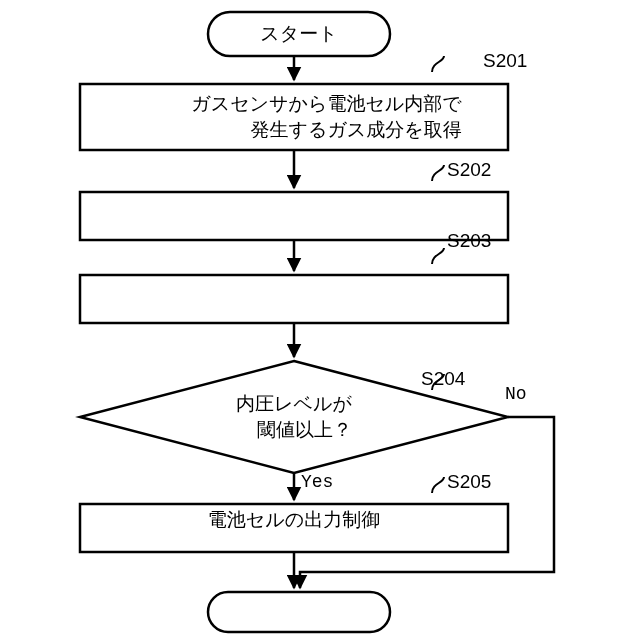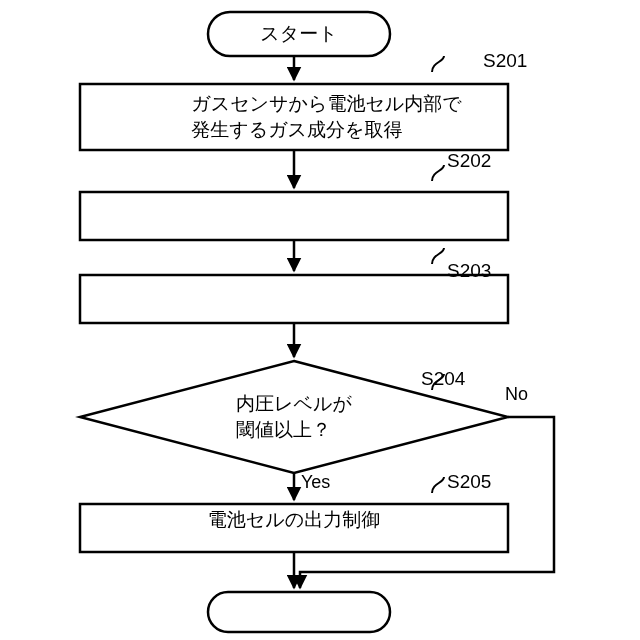--- a/index.html
+++ b/index.html
@@ -24,35 +24,35 @@
     left: 0;
     top: 0;
     width: 640px;
     height: 640px;
   }
   .node-label {
     position: absolute;
     display: flex;
     align-items: center;
     justify-content: center;
-    text-align: left;
+    text-align: right;
     line-height: 1.35;
     font-size: 19px;
     white-space: pre-line;
     pointer-events: none;
   }
   .step-tag {
     position: absolute;
     font-size: 19px;
     font-family: "Liberation Sans", sans-serif;
   }
   .edge-tag {
     position: absolute;
     font-size: 18px;
-    font-family: Liberation Sans, sans-serif;
+    font-family: Liberation Mono, monospace;
   }
 </style>
 </head>
 <body>
 
 <div id="flow-root">
 
   <svg id="flow-svg" viewBox="0 0 640 640">
     <defs>
       <marker id="arrow" viewBox="0 0 10 10" refX="9" refY="5" markerWidth="6" markerHeight="6" orient="auto-start-reverse">
@@ -97,21 +97,21 @@
 
 
 
   <div class="node-label" style="left:154px; top:386px; width:280px; height:62px;">内圧レベルが
 閾値以上？</div>
 
   <div class="node-label" style="left:80px; top:504px; width:428px; height:32px;">電池セルの出力制御</div>
 
 
   <div class="step-tag" style="left:447px; top:50px;margin-left:36px;">S201</div>
-  <div class="step-tag" style="left:447px; top:150px;">S202</div>
-  <div class="step-tag" style="left:447px; top:260px;">S203</div>
+  <div class="step-tag" style="left:447px; top:159px;">S202</div>
+  <div class="step-tag" style="left:447px; top:230px;">S203</div>
   <div class="step-tag" style="left:421px; top:368px;">S204</div>
   <div class="step-tag" style="left:447px; top:471px;">S205</div>
 
   <div class="edge-tag" style="left:505px; top:384px;">No</div>
   <div class="edge-tag" style="left:301px; top:472px;">Yes</div>
 
 </div>
 
 </body></html>

